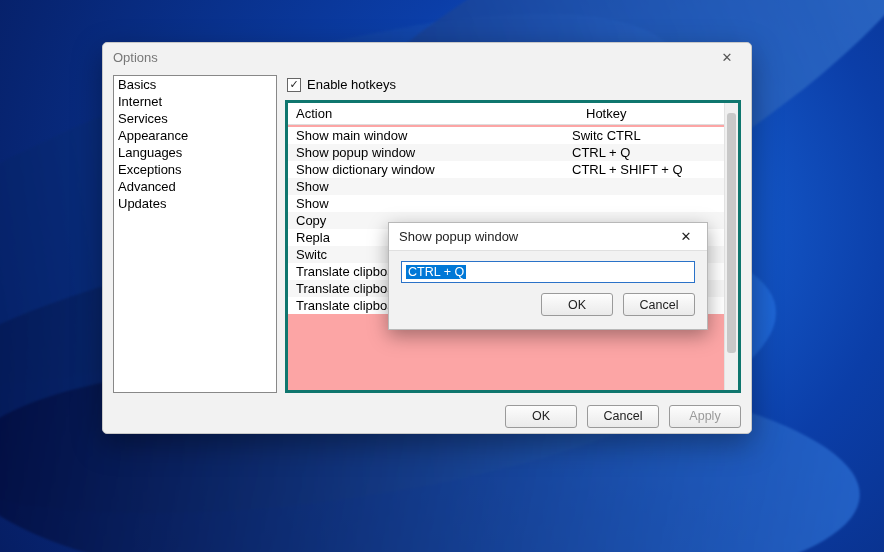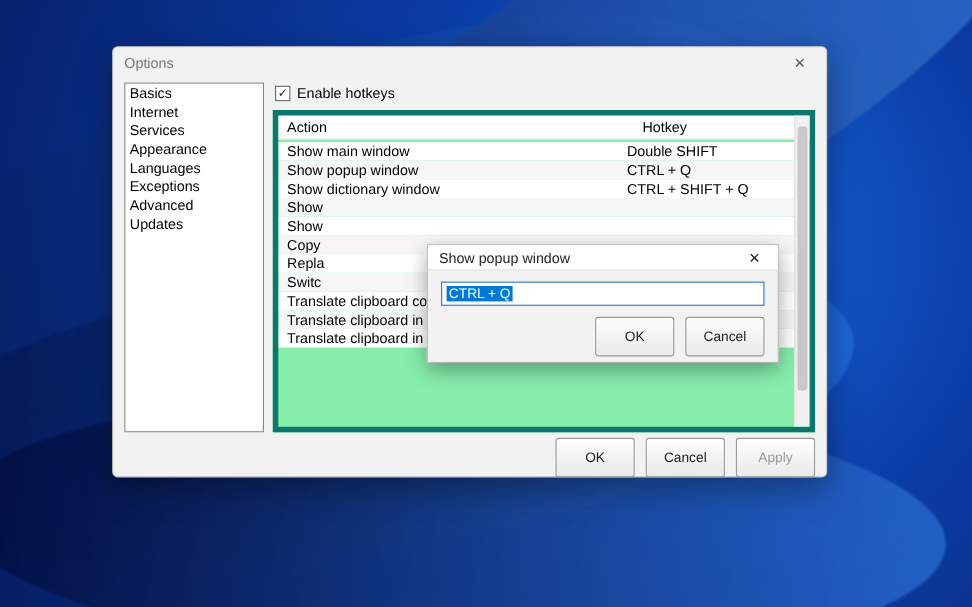--- a/index.html
+++ b/index.html
@@ -38,38 +38,38 @@
     padding: 0 6px 0 10px; color: #777;
   }
   .titlebar .close {
     width: 36px; height: 22px; display: flex; align-items: center; justify-content: center;
     color: #555; cursor: pointer;
   }
   .body {
     flex: 1; display: flex; padding: 4px 10px 6px 10px; gap: 8px;
   }
   .sidebar {
-    width: 127px; background: #fff; border: 1px solid #888;
+    width: 164px; background: #fff; border: 1px solid #888;
     overflow: auto;
   }
   .sidebar-item {
     padding: 0 4px; line-height: 17px; font-size: 13px; color: #000; cursor: pointer;
     white-space: nowrap;
   }
   .sidebar-item.selected { background: #0078d7; color: #fff; }
   .main {
     flex: 1; display: flex; flex-direction: column;
   }
   .enable-row { display: flex; align-items: center; gap: 6px; padding: 2px 2px 8px 2px; }
   .chk {
     width: 14px; height: 14px; border: 1px solid #666; background: #fff;
     display: inline-flex; align-items: center; justify-content: center; font-size: 11px; color: #222;
   }
   .table-wrap {
-    border: 5px solid #0f766e; background: #86efac; flex: 1; position: relative; overflow: hidden;
+    border: 3px solid #0f766e; background: #fca5a5; flex: 1; position: relative; overflow: hidden;
   }
   .theaders { display: flex; border-bottom: 1px solid #ddd; background: #fff; }
   .theaders div { padding: 3px 8px; font-size: 13px; color: #000; }
   .col-action { flex: 1; }
   .col-hotkey { width: 160px; }
   .rows { position: absolute; left: 0; right: 14px; top: 24px; bottom: 0; overflow: hidden; }
   .row { display: flex; font-size: 13px; line-height: 17px; gap: 12px; }
   .row:nth-child(odd) { background: #fff; }
   .row:nth-child(even) { background: #f6f6f6; }
   .row div { padding: 0 8px; white-space: nowrap; overflow: hidden; }
@@ -79,21 +79,21 @@
   }
   .vscroll .thumb {
     position: absolute; left: 2px; right: 2px; top: 10px; height: 240px;
     background: #c8c8c8; border-radius: 3px;
   }
   .footer {
     height: 34px; display: flex; justify-content: flex-end; align-items: center;
     gap: 10px; padding: 0 10px;
   }
   .btn {
-    min-width: 72px; height: 23px; padding: 17px 12px;
+    min-width: 72px; height: 23px; padding: 4px 12px;
     background: linear-gradient(#fdfdfd,#eaeaea);
     border: 1px solid #9a9a9a; border-radius: 3px;
     font-size: 12.5px; color: #222; display: inline-flex; align-items: center; justify-content: center;
     cursor: pointer;
   }
   .btn.disabled { color: #9a9a9a; }
 
   
   .popup {
     position: absolute;
@@ -152,21 +152,21 @@
         <span>Enable hotkeys</span>
       </div>
       <div class="table-wrap">
         <div class="theaders">
           <div class="col-action">Action</div>
           <div class="col-hotkey">Hotkey</div>
         </div>
         <div class="rows" id="rows">
             <div class="row">
               <div class="col-action">Show main window</div>
-              <div class="col-hotkey">Double SHIFT</div>
+              <div class="col-hotkey">Switc CTRL</div>
             </div>
             <div class="row">
               <div class="col-action">Show popup window</div>
               <div class="col-hotkey">CTRL + Q</div>
             </div>
             <div class="row">
               <div class="col-action">Show dictionary window</div>
               <div class="col-hotkey">CTRL + SHIFT + Q</div>
             </div>
             <div class="row">

